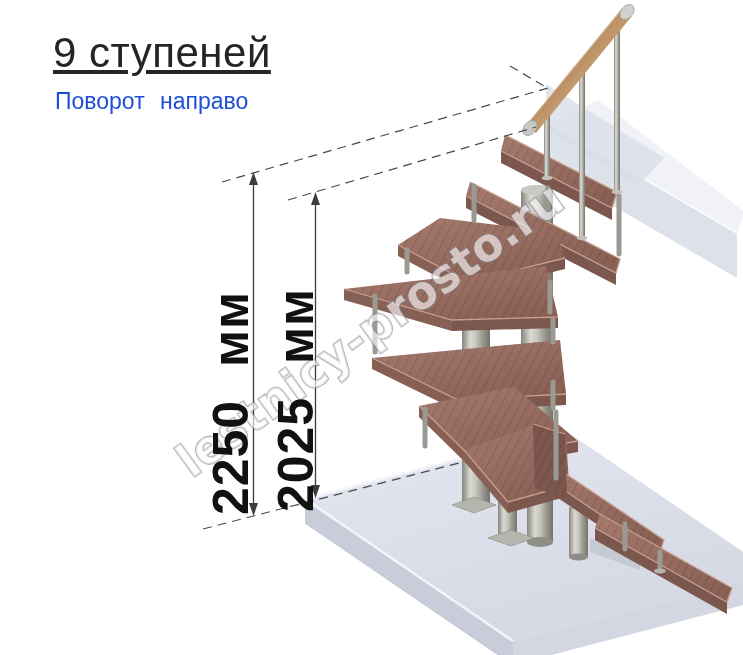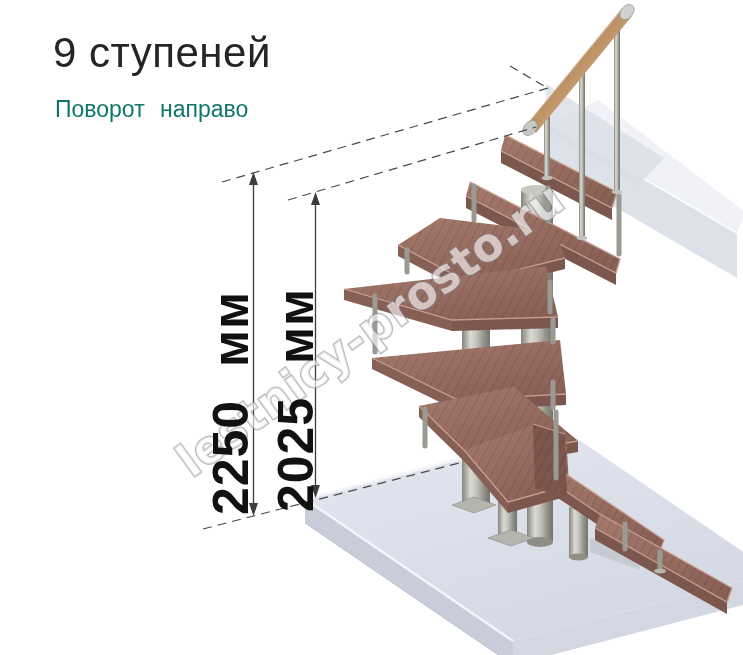--- a/index.html
+++ b/index.html
@@ -3,24 +3,24 @@
 <meta charset="utf-8">
 <style>
   html,body{margin:0;padding:0;background:#888;}
   .stage{
     position:relative;width:743px;height:655px;background:#ffffff;
     overflow:hidden;font-family:"Liberation Sans","DejaVu Sans",sans-serif;
   }
   .illustration{position:absolute;left:0;top:0;width:743px;height:655px;}
   .title{
     position:absolute;left:53px;top:30px;font-size:42px;line-height:1.1;
-    color:#252525;white-space:nowrap;letter-spacing:0.5px;
+    color:#252525;white-space:nowrap;letter-spacing:0.5px;text-decoration:underline;
   }
   .subtitle{
-    position:absolute;left:55px;top:96px;font-size:23px;color:#0f766e;
+    position:absolute;left:55px;top:88px;font-size:23px;color:#1d4ed8;
     white-space:nowrap;word-spacing:9px;
   }
   .dim-label{
     position:absolute;width:320px;height:56px;display:flex;align-items:center;
     justify-content:center;font-size:50px;font-weight:bold;color:#111111;
     letter-spacing:1px;word-spacing:18px;white-space:nowrap;pointer-events:none;
   }
   .dim-label.rot{transform:rotate(-90deg);}
   #dim1{left:71px;top:375px;}
   #dim2{left:136px;top:372px;}

